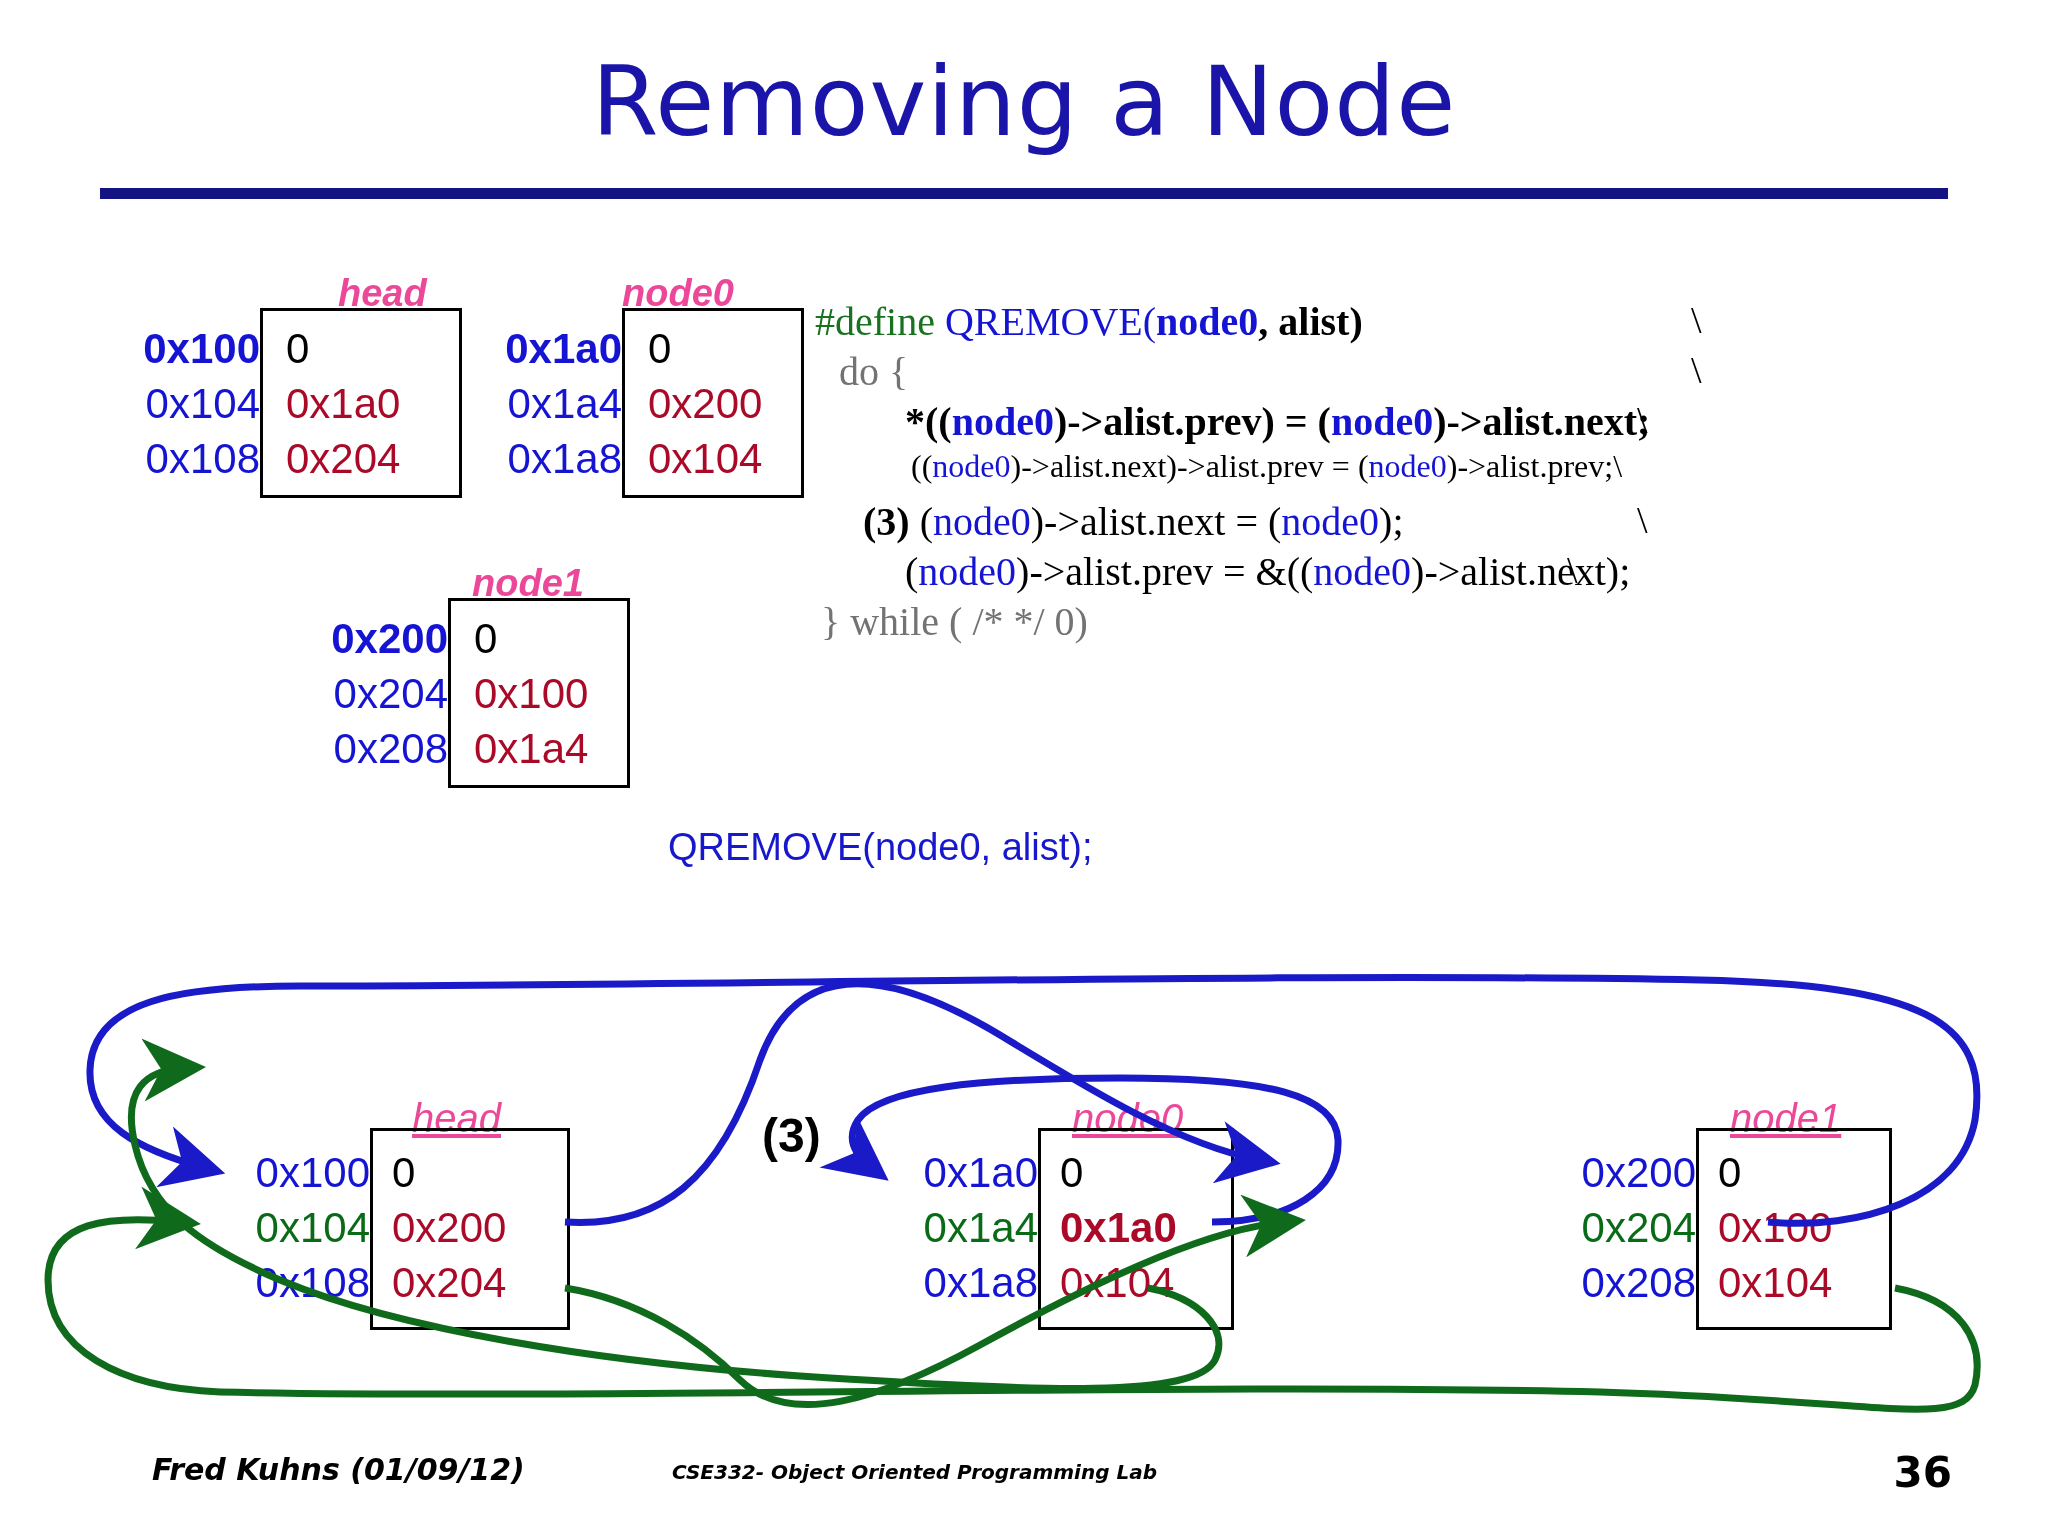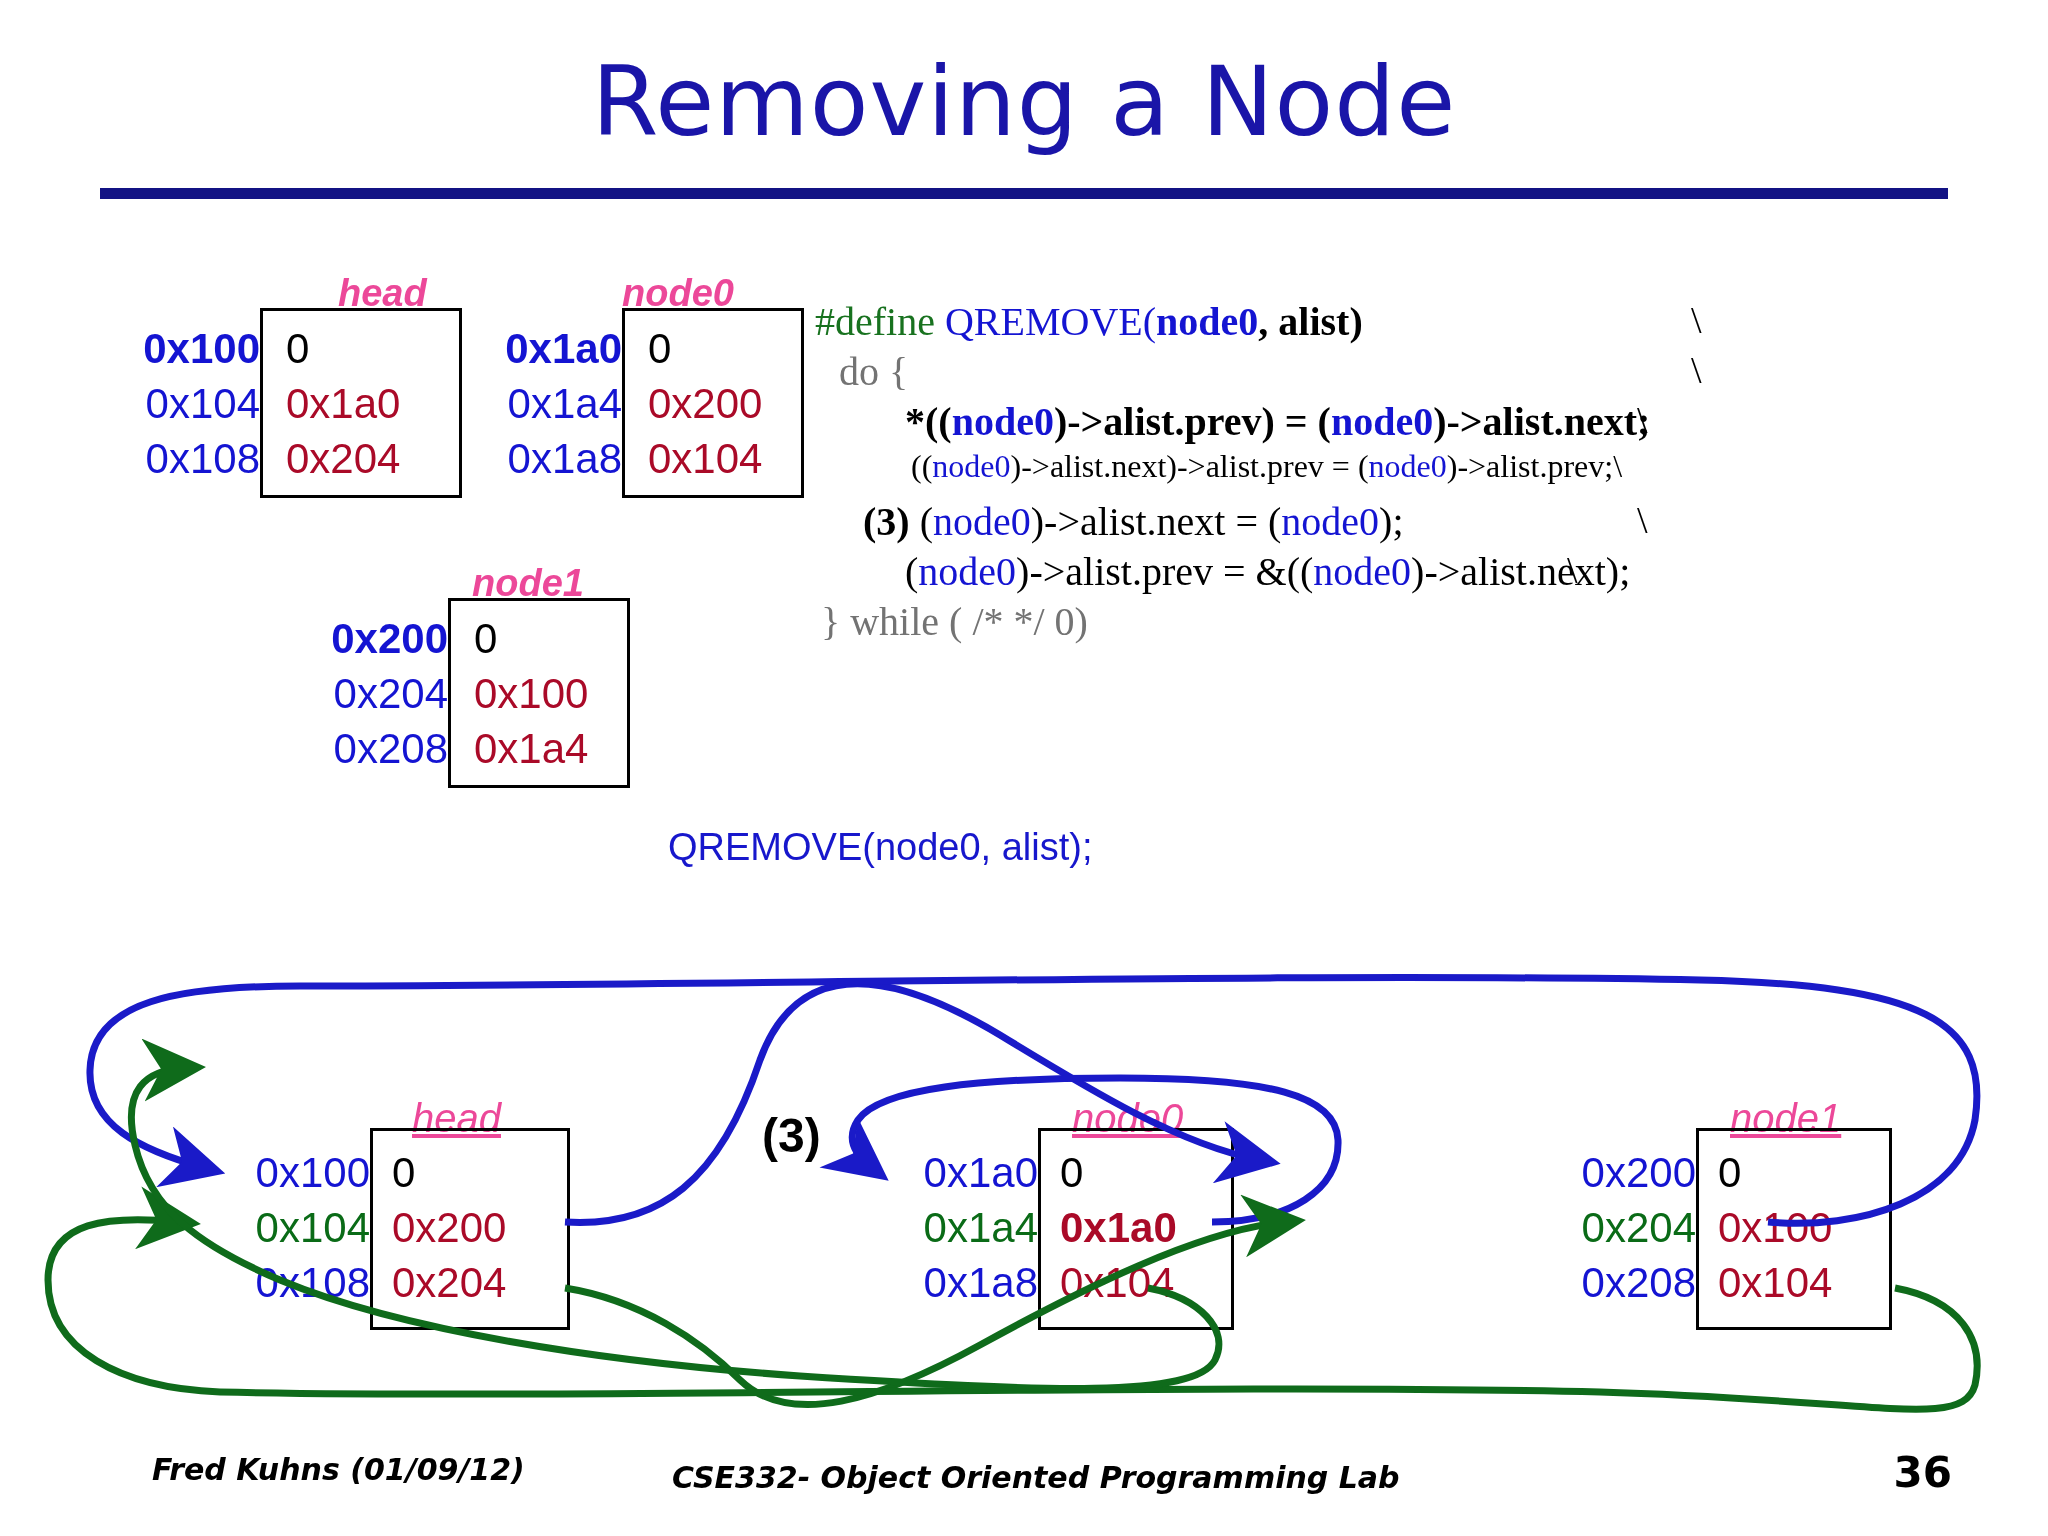--- a/index.html
+++ b/index.html
@@ -137,21 +137,21 @@
 
   
   #footer-author, #footer-course, #footer-page {
     position: absolute;
     font-family: "DejaVu Sans", sans-serif;
     font-style: italic;
     font-weight: bold;
     color: #000000;
   }
   #footer-author { left: 152px; top: 1452px; font-size: 30px; }
-  #footer-course { left: 672px; top: 1460px; font-size: 30px; }
+  #footer-course { left: 672px; top: 1460px; font-size: 20px; }
   #footer-page   { right: 96px;  top: 1448px; font-size: 42px; font-style: normal; }
 
   
   #arrows {
     position: absolute;
     left: 0; top: 0;
     width: 2048px; height: 1536px;
     pointer-events: none;
   }
 </style>

